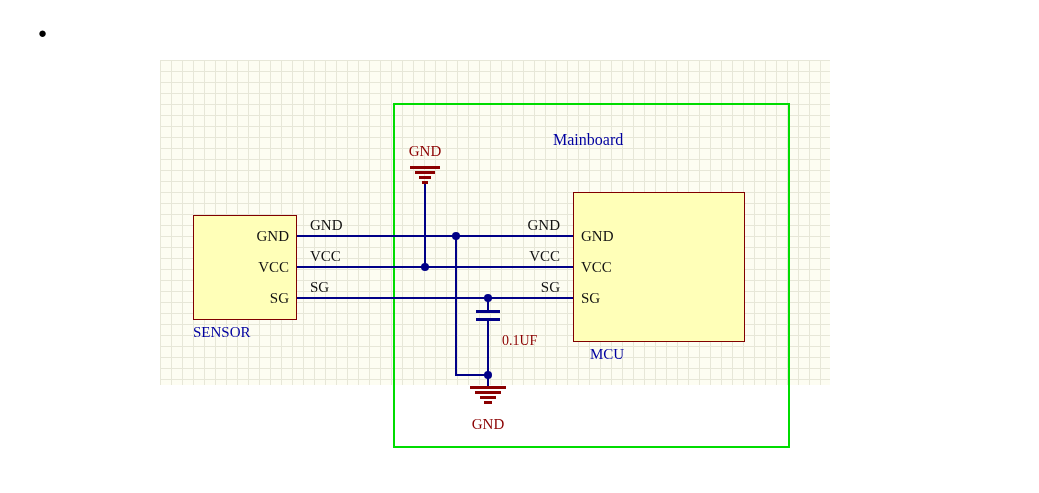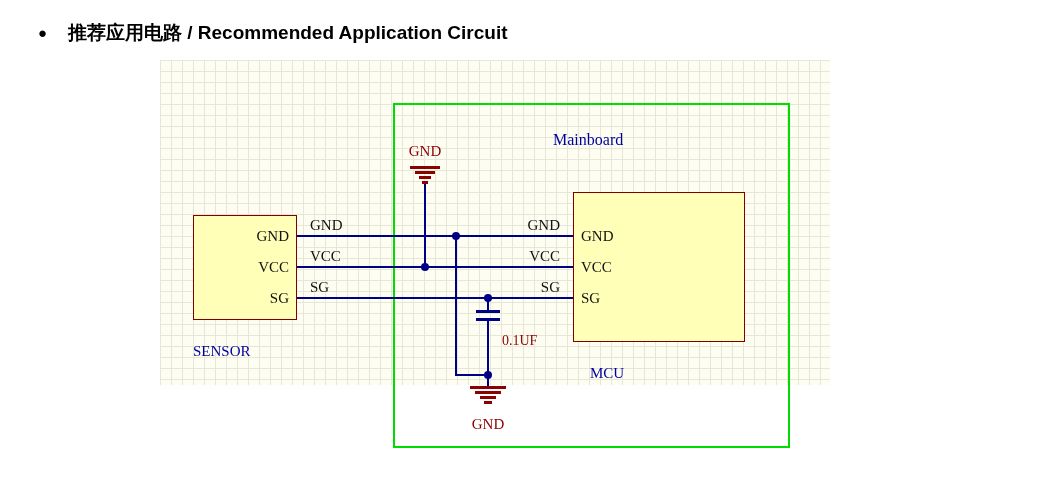--- a/index.html
+++ b/index.html
@@ -21,33 +21,32 @@
     background-size:11px 11px;
   }
   .boundary{position:absolute;border:2px solid var(--green,#00DC00);box-sizing:border-box;background:transparent;}
   .part-body{position:absolute;background:var(--boxfill,#FFFFB8);border:1px solid var(--boxborder,#800000);box-sizing:border-box;}
   .wire{position:absolute;background:var(--wire,#000087);}
   .dot{position:absolute;width:8px;height:8px;border-radius:50%;background:var(--wire,#000087);}
   .plate{position:absolute;width:24px;height:3px;background:var(--wire,#000087);}
   .gbar{position:absolute;height:3px;background:var(--maroon,#8B0000);}
   .pin-label{position:absolute;font-size:15px;color:#111;line-height:18px;white-space:nowrap;}
   .net-label{position:absolute;font-size:15px;color:#111;line-height:17px;white-space:nowrap;}
-  .designator{position:absolute;font-size:15px;color:var(--bluetext,#0000A0);line-height:17px;white-space:nowrap;margin-top:19px;}
+  .designator{position:absolute;font-size:15px;color:var(--bluetext,#0000A0);line-height:17px;white-space:nowrap;}
   .board-label{position:absolute;font-size:16px;color:var(--bluetext,#0000A0);line-height:18px;white-space:nowrap;}
   .power-label{position:absolute;font-size:15px;color:var(--maroon,#8B0000);line-height:17px;text-align:center;white-space:nowrap;}
   .cap-label{position:absolute;font-size:14px;color:var(--maroon,#8B0000);line-height:16px;white-space:nowrap;}
 </style>
 </head>
 <body>
 
 <div id="page">
 
   <div class="heading-row">
     <span class="bullet">●</span>
-    <span class="heading-text">推荐应用电路 / Recommended Application Circuit</span>
   </div>
 
   <div id="canvas">
 
     <div class="boundary" style="left:233px;top:43px;width:397px;height:345px;"></div>
     <div class="board-label" style="left:393px;top:71px;">Mainboard</div>
 
     <div class="part-body" style="left:33px;top:155px;width:104px;height:105px;"></div>
     <div class="pin-label" style="left:33px;top:167px;width:96px;text-align:right;">GND</div>
     <div class="pin-label" style="left:33px;top:198px;width:96px;text-align:right;">VCC</div>

